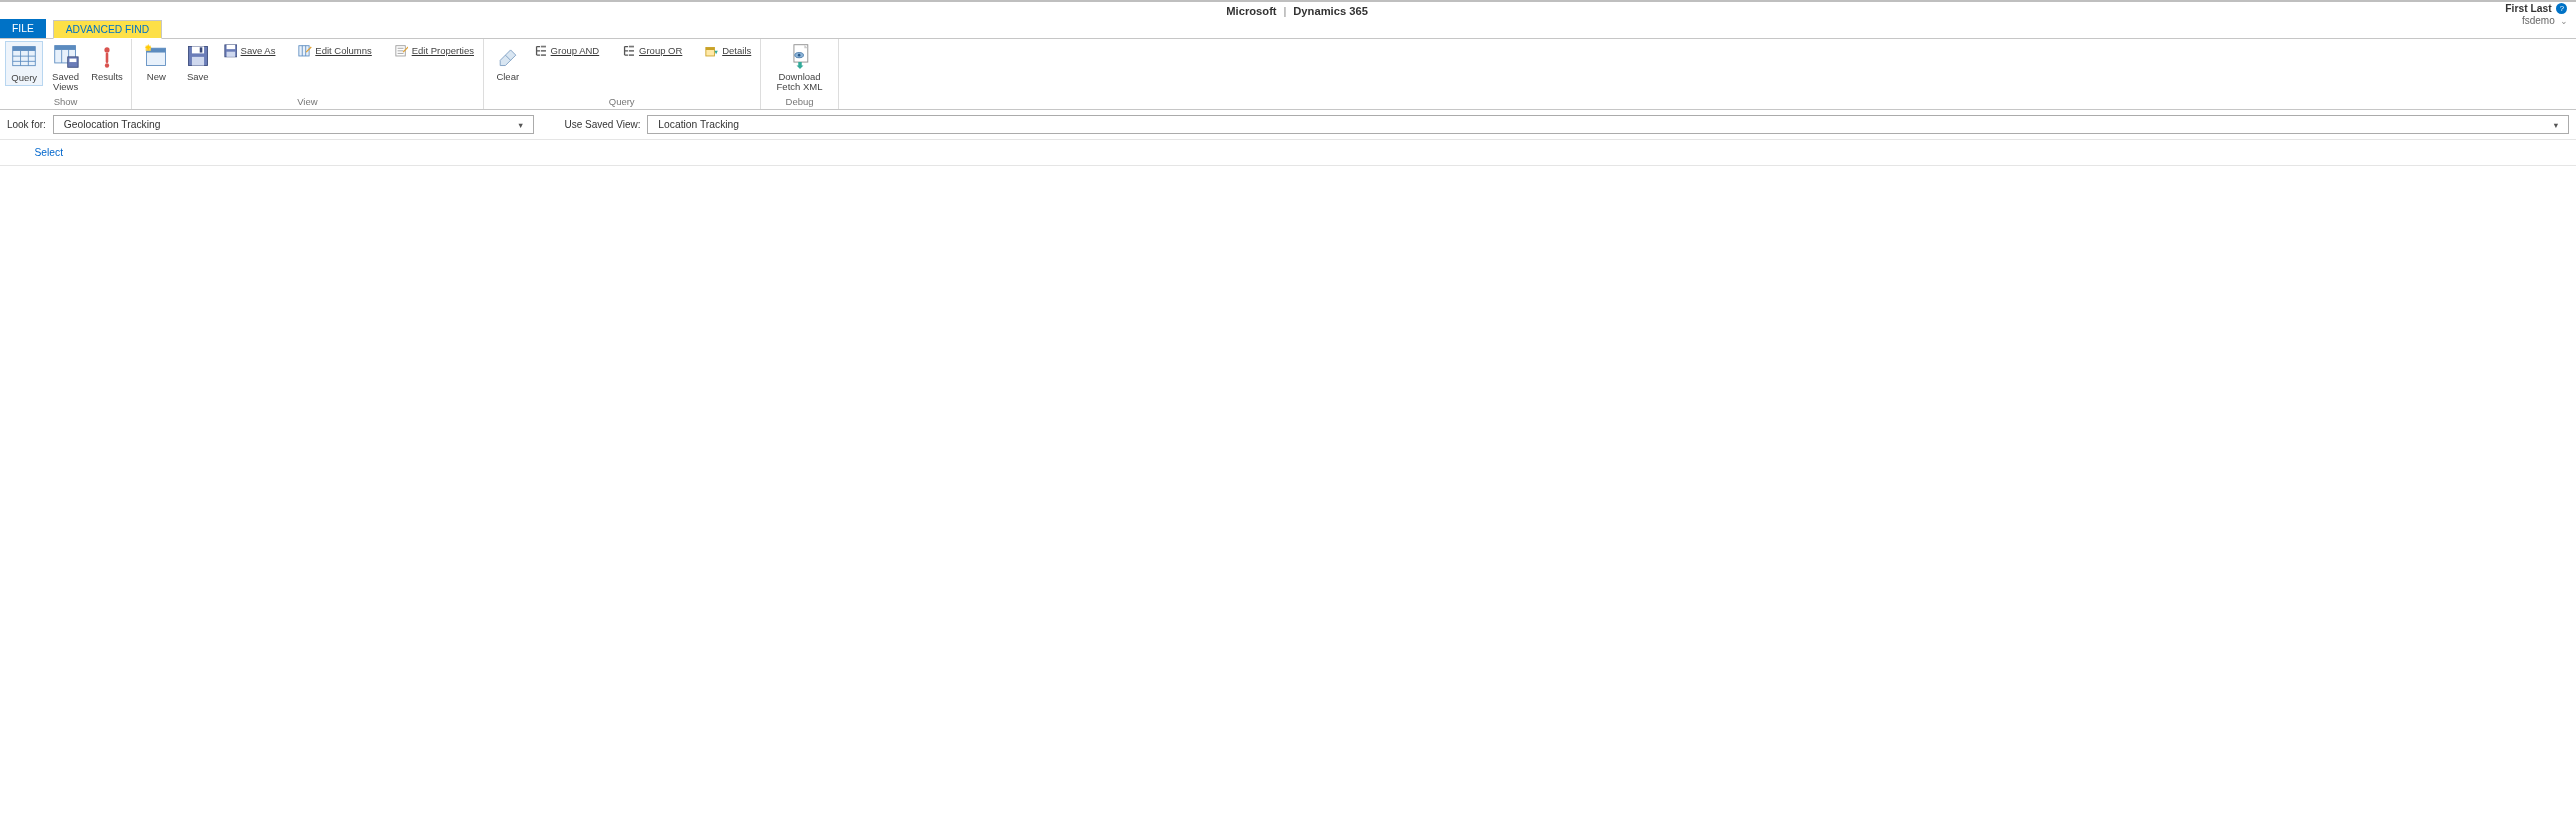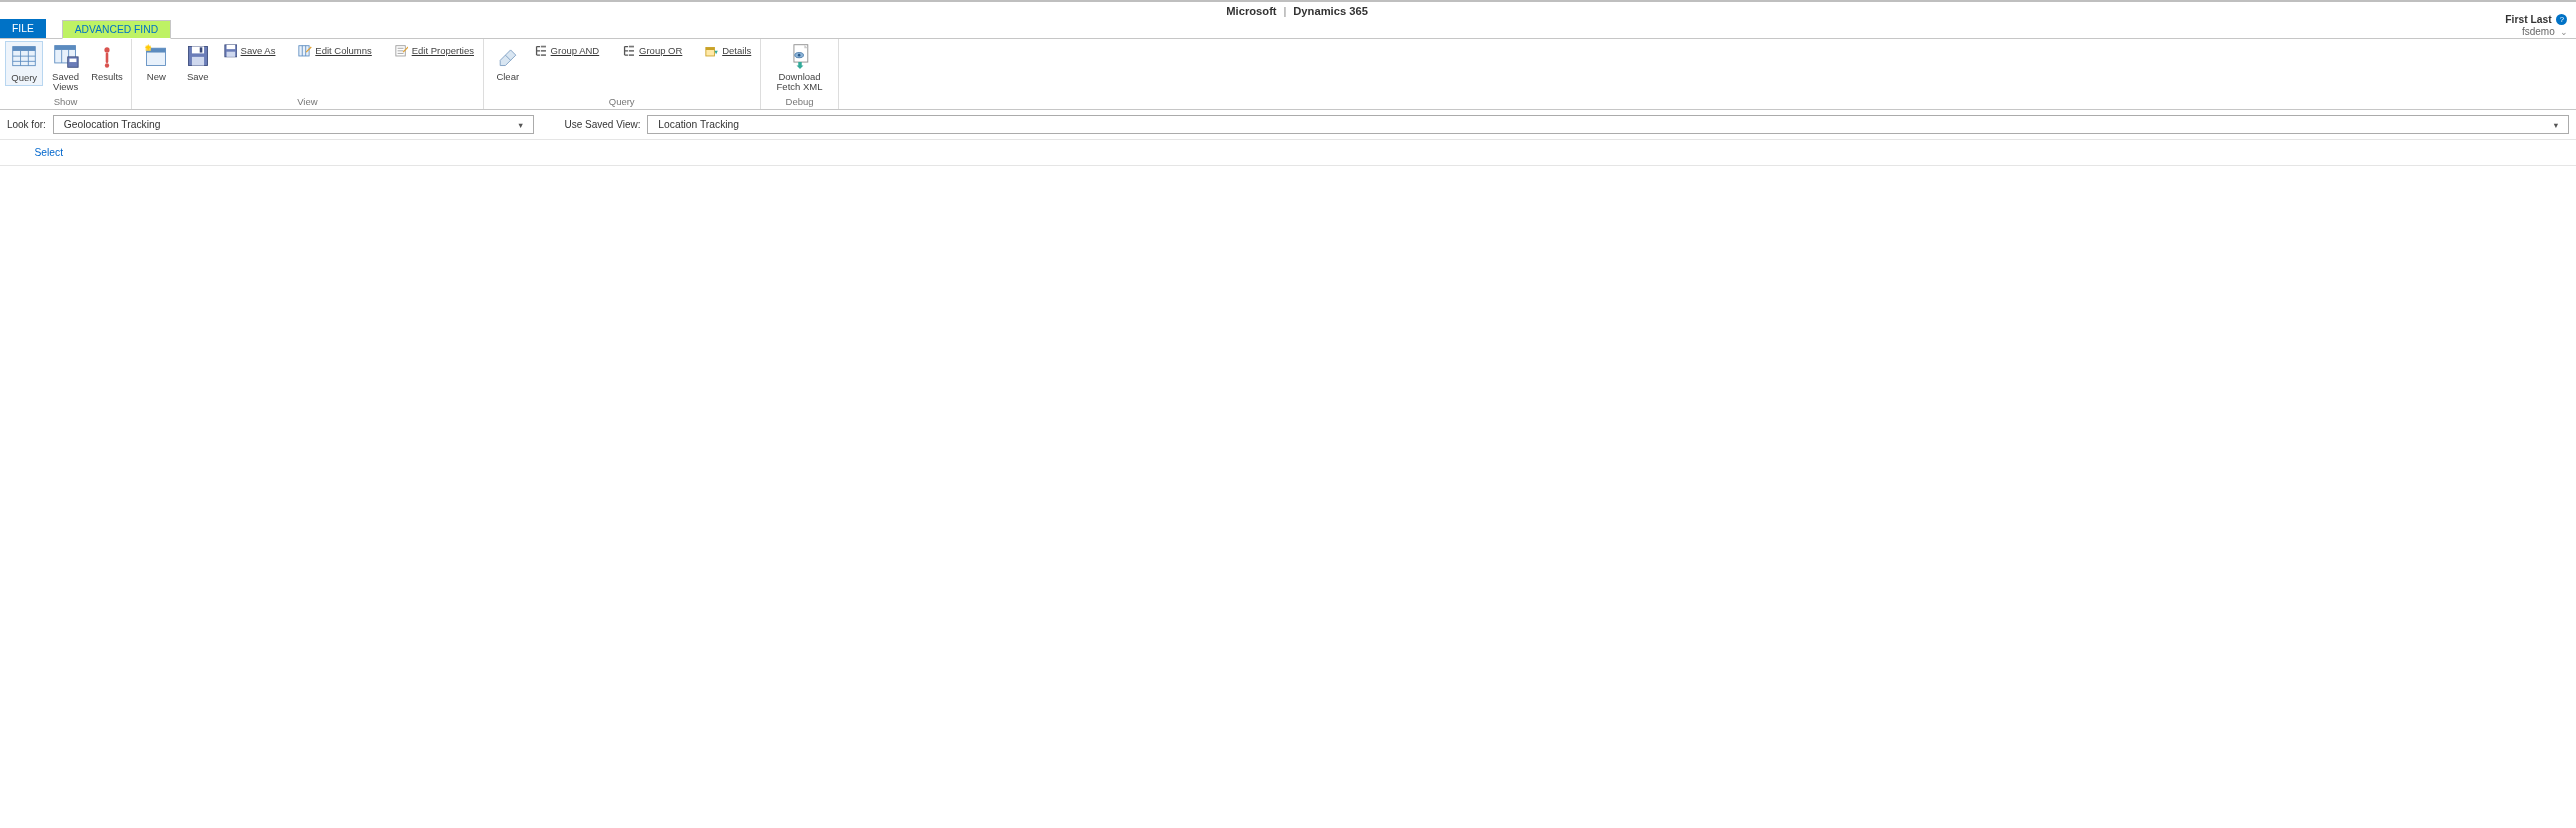--- a/index.html
+++ b/index.html
@@ -22,21 +22,21 @@
     gap: 6.9px;
     font-size: 11.2px;
     font-weight: 600;
     color: #333;
   }
   .ms-logo-grid { display: grid; grid-template-columns: 5.2px 5.2px; grid-template-rows: 5.2px 5.2px; gap:0.9px; }
   .header-sep { color: #888; font-weight: 400; }
   .header-right {
     position: absolute;
     right: 8.6px;
-    top: 12px;
+    top: 1px;
     text-align: right;
     line-height: 1.2;
   }
   .header-right .user { font-weight: 600; font-size: 10.3px; display: inline-block; }
   .help-icon {
     display: inline-block;
     width: 11.2px; height: 11.2px;
     border-radius: 50%;
     background: #0072c6;
     color: #fff;
@@ -67,28 +67,28 @@
     padding: 6px 12px;
     font-size: 10.3px;
     height: 19px;
     display: flex;
     align-items: center;
     cursor: pointer;
   }
   .tab-adv {
     border: 0.9px solid #c6c6c6;
     border-bottom: 0.9px solid #fff;
-    background: #bef264;
+    background: #fde047;
     color: #0072c6;
     padding: 2.6px 12px;
     font-size: 10.3px;
     height: 19px;
     display: flex;
     align-items: center;
-    margin-left: 16px;
+    margin-left: 7px;
     position: relative;
     top: 0.9px;
     cursor: pointer;
   }
 
   
   .ribbon {
     display: flex;
     border-top: 0.9px solid #c6c6c6;
     border-bottom: 0.9px solid #c6c6c6;

